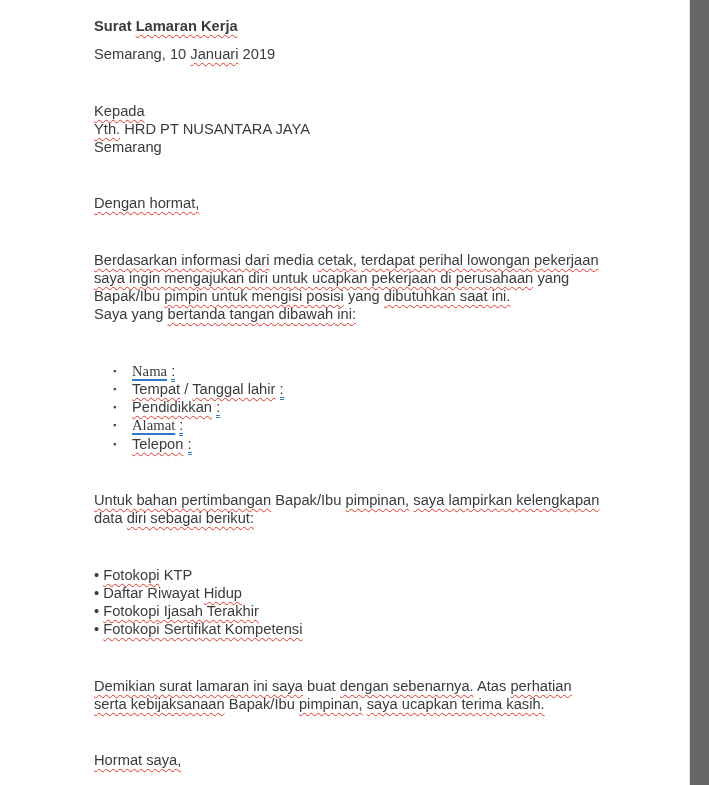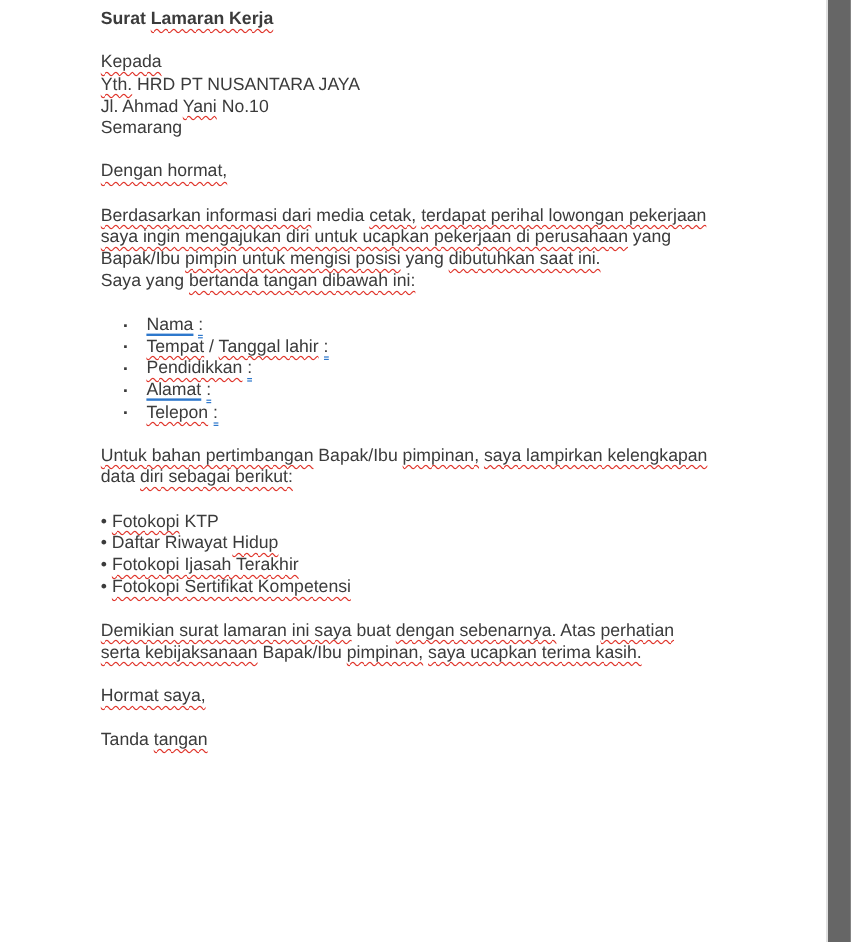--- a/index.html
+++ b/index.html
@@ -25,40 +25,41 @@
     color: #3b3b3b;
   }
   .canvas-gutter {
     position: absolute;
     right: 0; top: 0;
     width: 19px;
     height: 785px;
     background: #666666;
     border-left: 1px solid #e0e0e0;
   }
-  .block { margin: 0; }
+  .block { margin: 10px; }
   .line { white-space: pre; }
   .bold { font-weight: bold; }
   
   .sp {
     text-decoration-line: underline;
     text-decoration-style: wavy;
     text-decoration-color: #e0362c;
     text-decoration-thickness: 1px;
     text-underline-offset: 3px;
     text-decoration-skip-ink: none;
   }
   
   .bl {
     text-decoration-line: underline;
     text-decoration-style: solid;
     text-decoration-color: #2e78cc;
     text-decoration-thickness: 1.5px;
     text-underline-offset: 3px;
     text-decoration-skip-ink: none;
+    font-family: Liberation Serif, serif;
   }
   
   .bl2 {
     border-bottom: 3px double #2e78cc;
   }
   
   .li-sq {
     position: relative;
     padding-left: 38px;
   }
@@ -73,26 +74,28 @@
 </style>
 </head>
 <body>
 
 <div class="document-page">
   <div class="letter-body">
       <div class="block">
         <div class="line"><span class="bold">Surat </span><span class="bold sp">Lamaran Kerja</span></div>
       </div>
       <div class="block">
+        <div class="line"><span>Semarang, 10 </span><span class="sp">Januari</span><span> 2019</span></div>
+      </div>
+      <div class="block">
         <div class="line">&nbsp;</div>
       </div>
       <div class="block">
         <div class="line"><span class="sp">Kepada</span></div>
         <div class="line"><span class="sp">Yth.</span><span> HRD PT NUSANTARA JAYA</span></div>
-        <div class="line"><span>Jl. Ahmad </span><span class="sp">Yani</span><span> No.10</span></div>
         <div class="line"><span>Semarang</span></div>
       </div>
       <div class="block">
         <div class="line">&nbsp;</div>
       </div>
       <div class="block">
         <div class="line"><span class="sp">Dengan hormat,</span></div>
       </div>
       <div class="block">
         <div class="line">&nbsp;</div>

